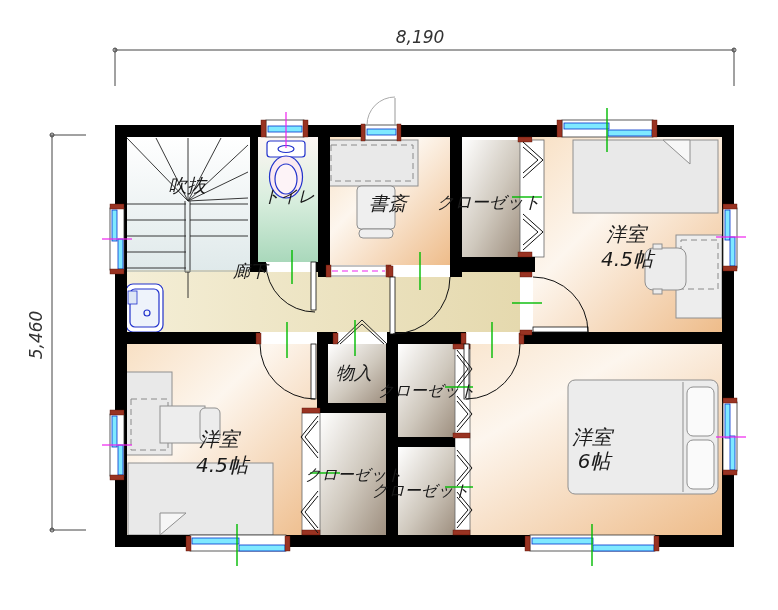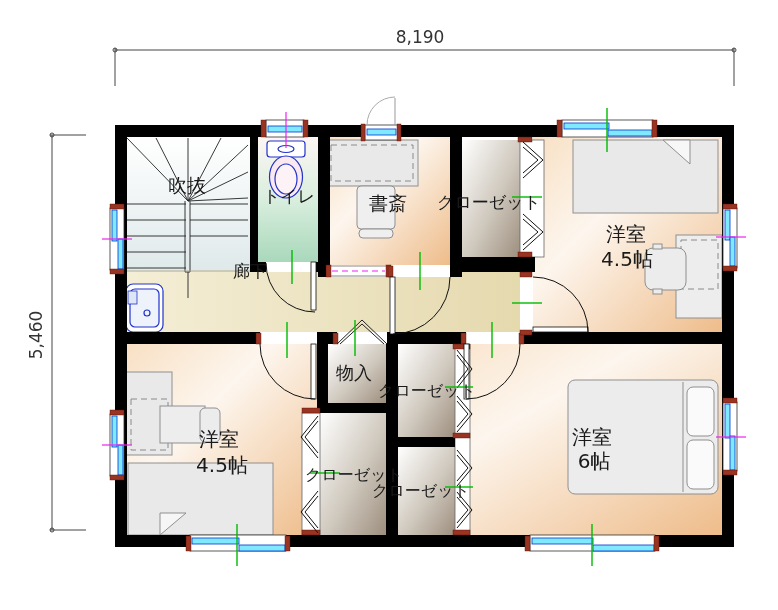--- a/index.html
+++ b/index.html
@@ -1,17 +1,17 @@
 <!DOCTYPE html>
 <html><head>
 <meta charset="utf-8">
 <style>
   html,body{margin:0;padding:0;background:#ffffff;}
   .stage{position:relative;width:778px;height:610px;background:#ffffff;overflow:hidden;
-         font-family:"DejaVu Sans",sans-serif;}
+         font-family:"DejaVu Sans",sans-serif;font-style:italic;}
   svg{position:absolute;left:0;top:0;}
   text{font-family:"DejaVu Sans",sans-serif;fill:#1a1a1a;}
   .dim-text{fill:#333333;}
 </style>
 </head>
 <body>
 
 <div class="stage">
 <svg width="778" height="610" viewBox="0 0 778 610">
   <defs>

